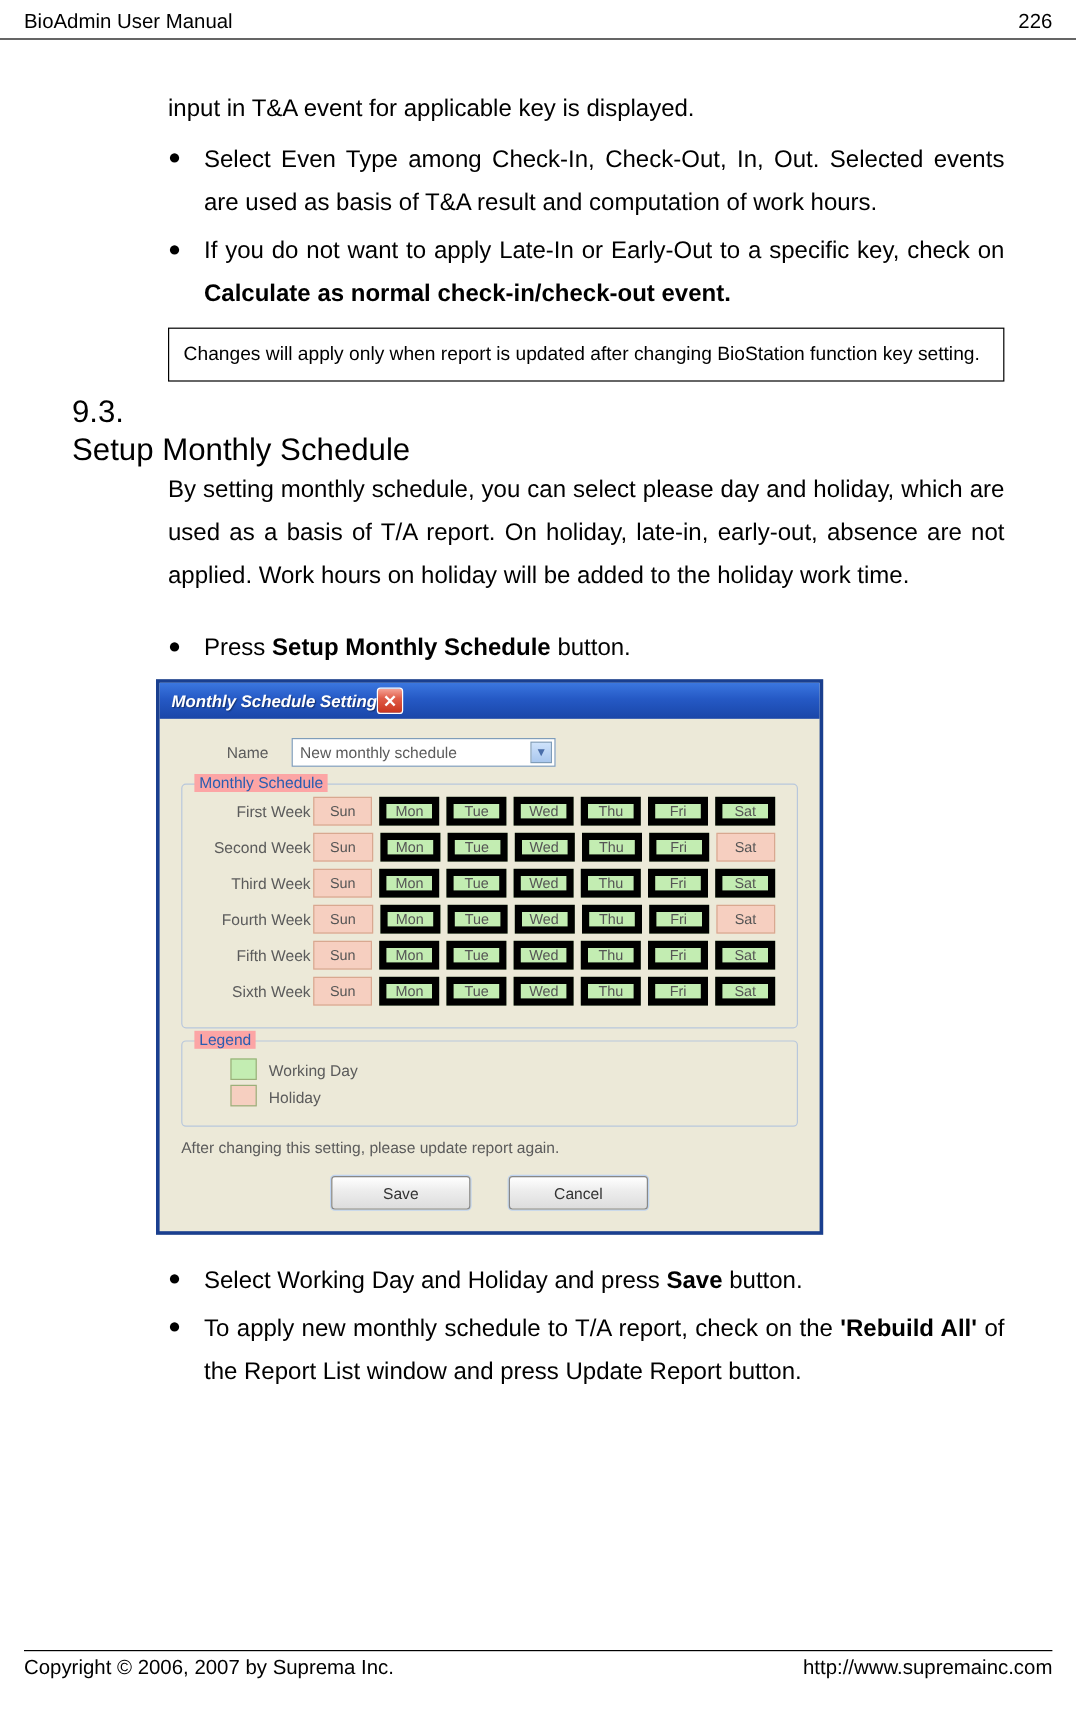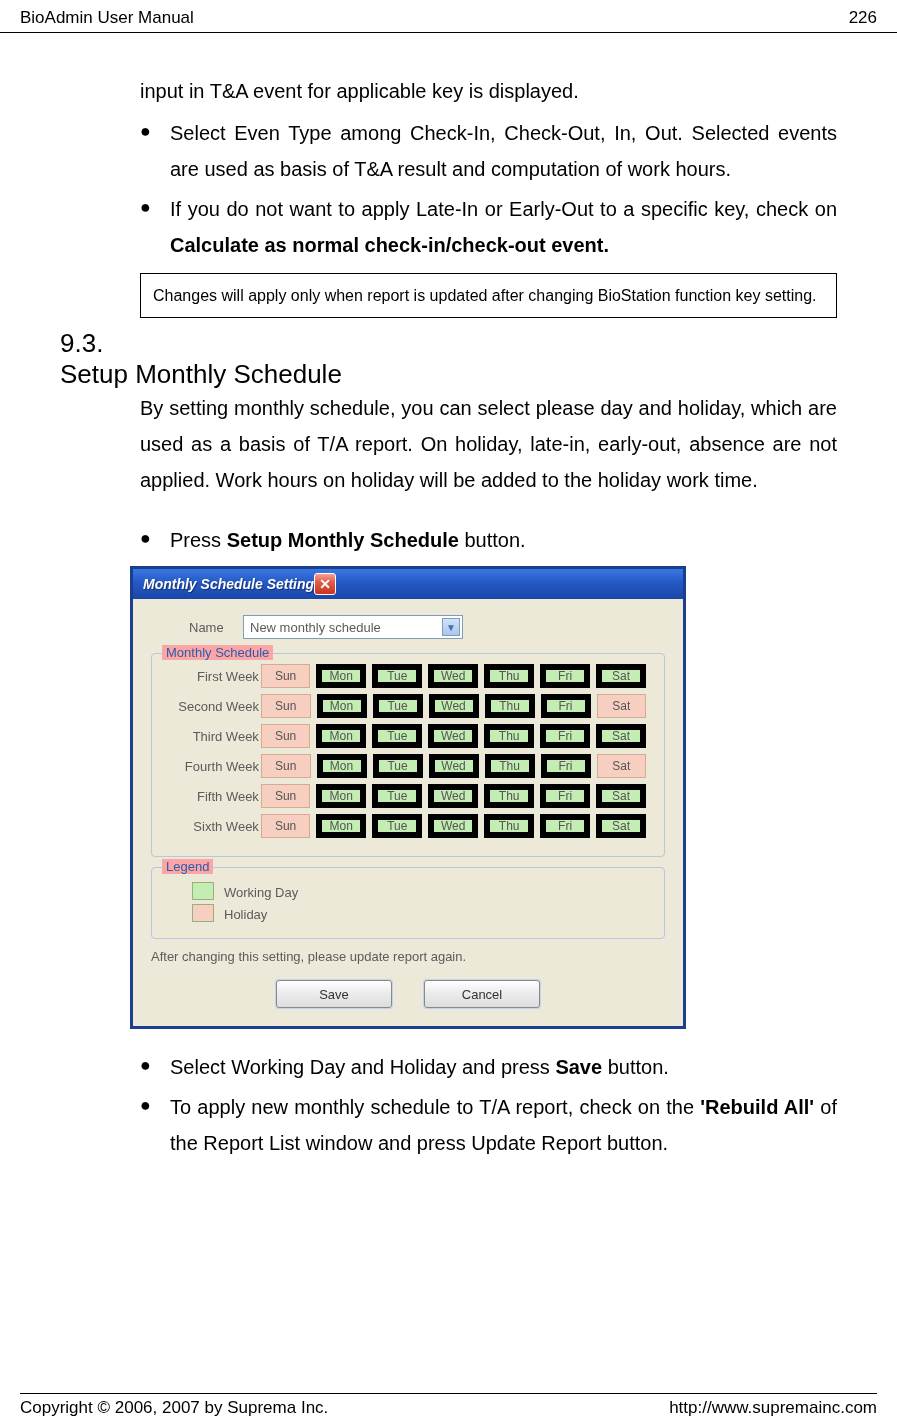--- a/index.html
+++ b/index.html
@@ -166,21 +166,21 @@
       border-radius: 3px;
       display: flex;
       align-items: center;
       justify-content: center;
       font-size: 13px;
       color: #333;
       box-shadow: 0 0 0 1px #bfd4f0;
     }
     .footer {
       position: absolute;
-      bottom: 8px;
+      bottom: 26px;
       left: 20px;
       right: 20px;
       border-top: 1px solid #000;
       padding-top: 4px;
       display: flex;
       justify-content: space-between;
       font-size: 17px;
     }
     b { font-weight: bold; }
   </style>

